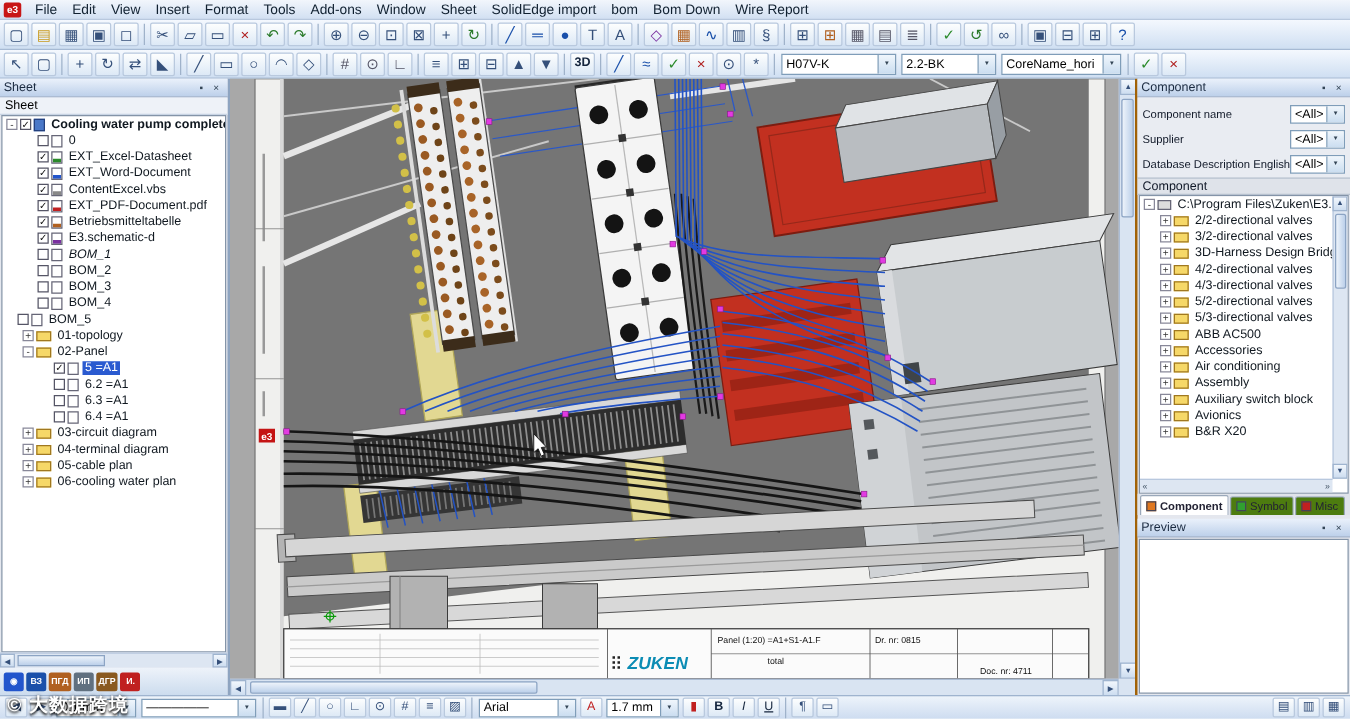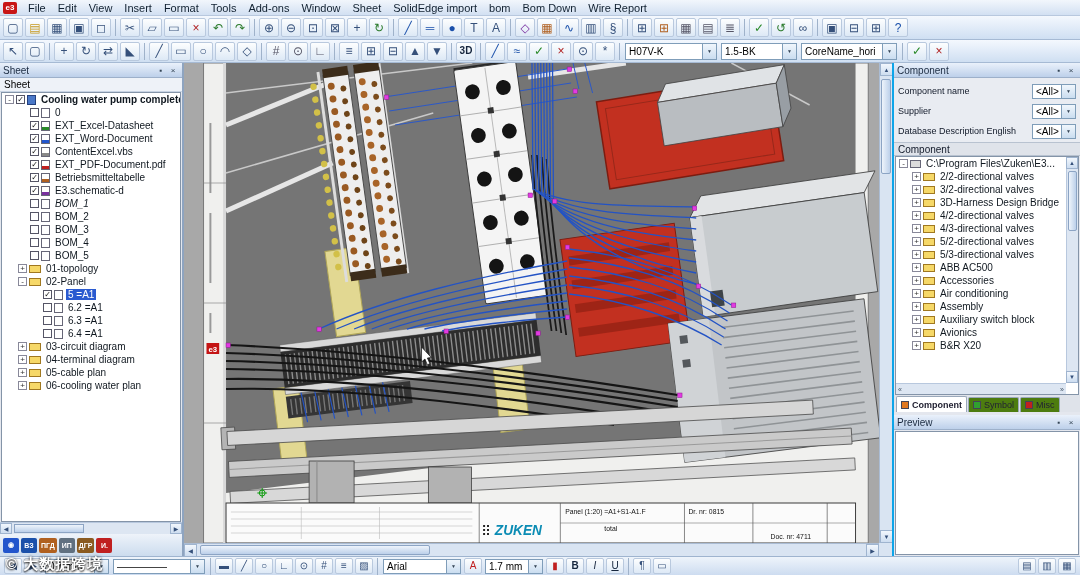--- a/index.html
+++ b/index.html
@@ -22,21 +22,21 @@
   .tsep{width:1px;height:17px;background:#9fb2ca;margin:0 3px;flex:none;}
   .tspring{flex:1;}
   .combo{height:17px;background:#fff;border:1px solid #7f9db9;display:inline-flex;align-items:center;font-size:10px;margin:0 2px;flex:none;overflow:hidden;}
   .combo-val{padding:0 3px;white-space:nowrap;overflow:hidden;flex:1;}
   .combo-arrow{width:14px;height:100%;background:linear-gradient(#f0f6fc,#caddf0);border-left:1px solid #7f9db9;display:flex;align-items:center;justify-content:center;font-size:5px;color:#345;flex:none;}
 
   
   #workspace{position:absolute;top:63px;left:0;right:0;bottom:19px;display:flex;}
   .dock{display:flex;flex-direction:column;background:#e4e7ee;}
   #left-panel{width:184px;border-right:2px solid #8ea4c0;flex:none;}
-  #right-panel{width:188px;border-left:2px solid #0ea5e9;flex:none;}
+  #right-panel{width:172px;border-left:2px solid #a16207;flex:none;}
   .dockhead{height:15px;flex:none;background:linear-gradient(#eaf1fb,#bdd0ea);border-bottom:1px solid #9db0ca;display:flex;align-items:center;font-size:10px;padding:0 3px;color:#1a2a40;}
   .dockhead .ttl{flex:1;white-space:nowrap;overflow:hidden;}
   .hicon{width:12px;text-align:center;font-size:8px;color:#345;flex:none;}
   .subtab{height:14px;flex:none;background:#eef2f8;font-size:10px;padding:0 4px;display:flex;align-items:center;border-bottom:1px solid #c8d4e4;}
 
   .tree{flex:1;background:#fff;border:1px solid #8494a8;margin:0 1px;overflow:hidden;position:relative;font-size:10px;}
   .trow{height:13px;display:flex;align-items:center;white-space:nowrap;}
   .expander{width:9px;height:9px;border:1px solid #889;background:#fff;font-size:8px;line-height:7px;text-align:center;margin-right:2px;flex:none;color:#333;}
   .expsp{width:12px;flex:none;}
   .cbx{width:9px;height:9px;border:1px solid #556;background:#fff;font-size:8px;line-height:8px;text-align:center;margin-right:2px;flex:none;color:#111;}
@@ -199,21 +199,21 @@
       <span class="tbtn" style="color: rgb(42, 138, 42);">✓</span>
       <span class="tbtn" style="color: rgb(176, 32, 32);">×</span>
       <span class="tbtn" style="color: rgb(53, 80, 122);">⊙</span>
       <span class="tbtn" style="color: rgb(53, 80, 122);">*</span>
       <span class="tsep"></span>
       <div class="combo" style="width: 92px;">
         <span class="combo-val">H07V-K</span>
         <span class="combo-arrow">▼</span>
       </div>
       <div class="combo" style="width: 76px;">
-        <span class="combo-val">1.5-BK</span>
+        <span class="combo-val">2.2-BK</span>
         <span class="combo-arrow">▼</span>
       </div>
       <div class="combo" style="width: 96px;">
         <span class="combo-val">CoreName_hori</span>
         <span class="combo-arrow">▼</span>
       </div>
       <span class="tsep"></span>
       <span class="tbtn" style="color: rgb(42, 138, 42);">✓</span>
       <span class="tbtn" style="color: rgb(176, 32, 32);">×</span>
     </div>
@@ -293,21 +293,21 @@
             <span class="cbx"></span>
             <span class="ticon i-doc"></span>
             <span class="tlabel">BOM_3</span>
           </div>
           <div class="trow" style="padding-left: 16px;">
             <span class="expsp"></span>
             <span class="cbx"></span>
             <span class="ticon i-doc"></span>
             <span class="tlabel">BOM_4</span>
           </div>
-          <div class="trow" style="padding-left: 16px;">
+          <div class="trow" style="padding-left: 0;">
             <span class="expsp"></span>
             <span class="cbx"></span>
             <span class="ticon i-doc"></span>
             <span class="tlabel">BOM_5</span>
           </div>
           <div class="trow" style="padding-left: 16px;">
             <span class="expander">+</span>
             <span class="ticon i-fold"></span>
             <span class="tlabel">01-topology</span>
           </div>

